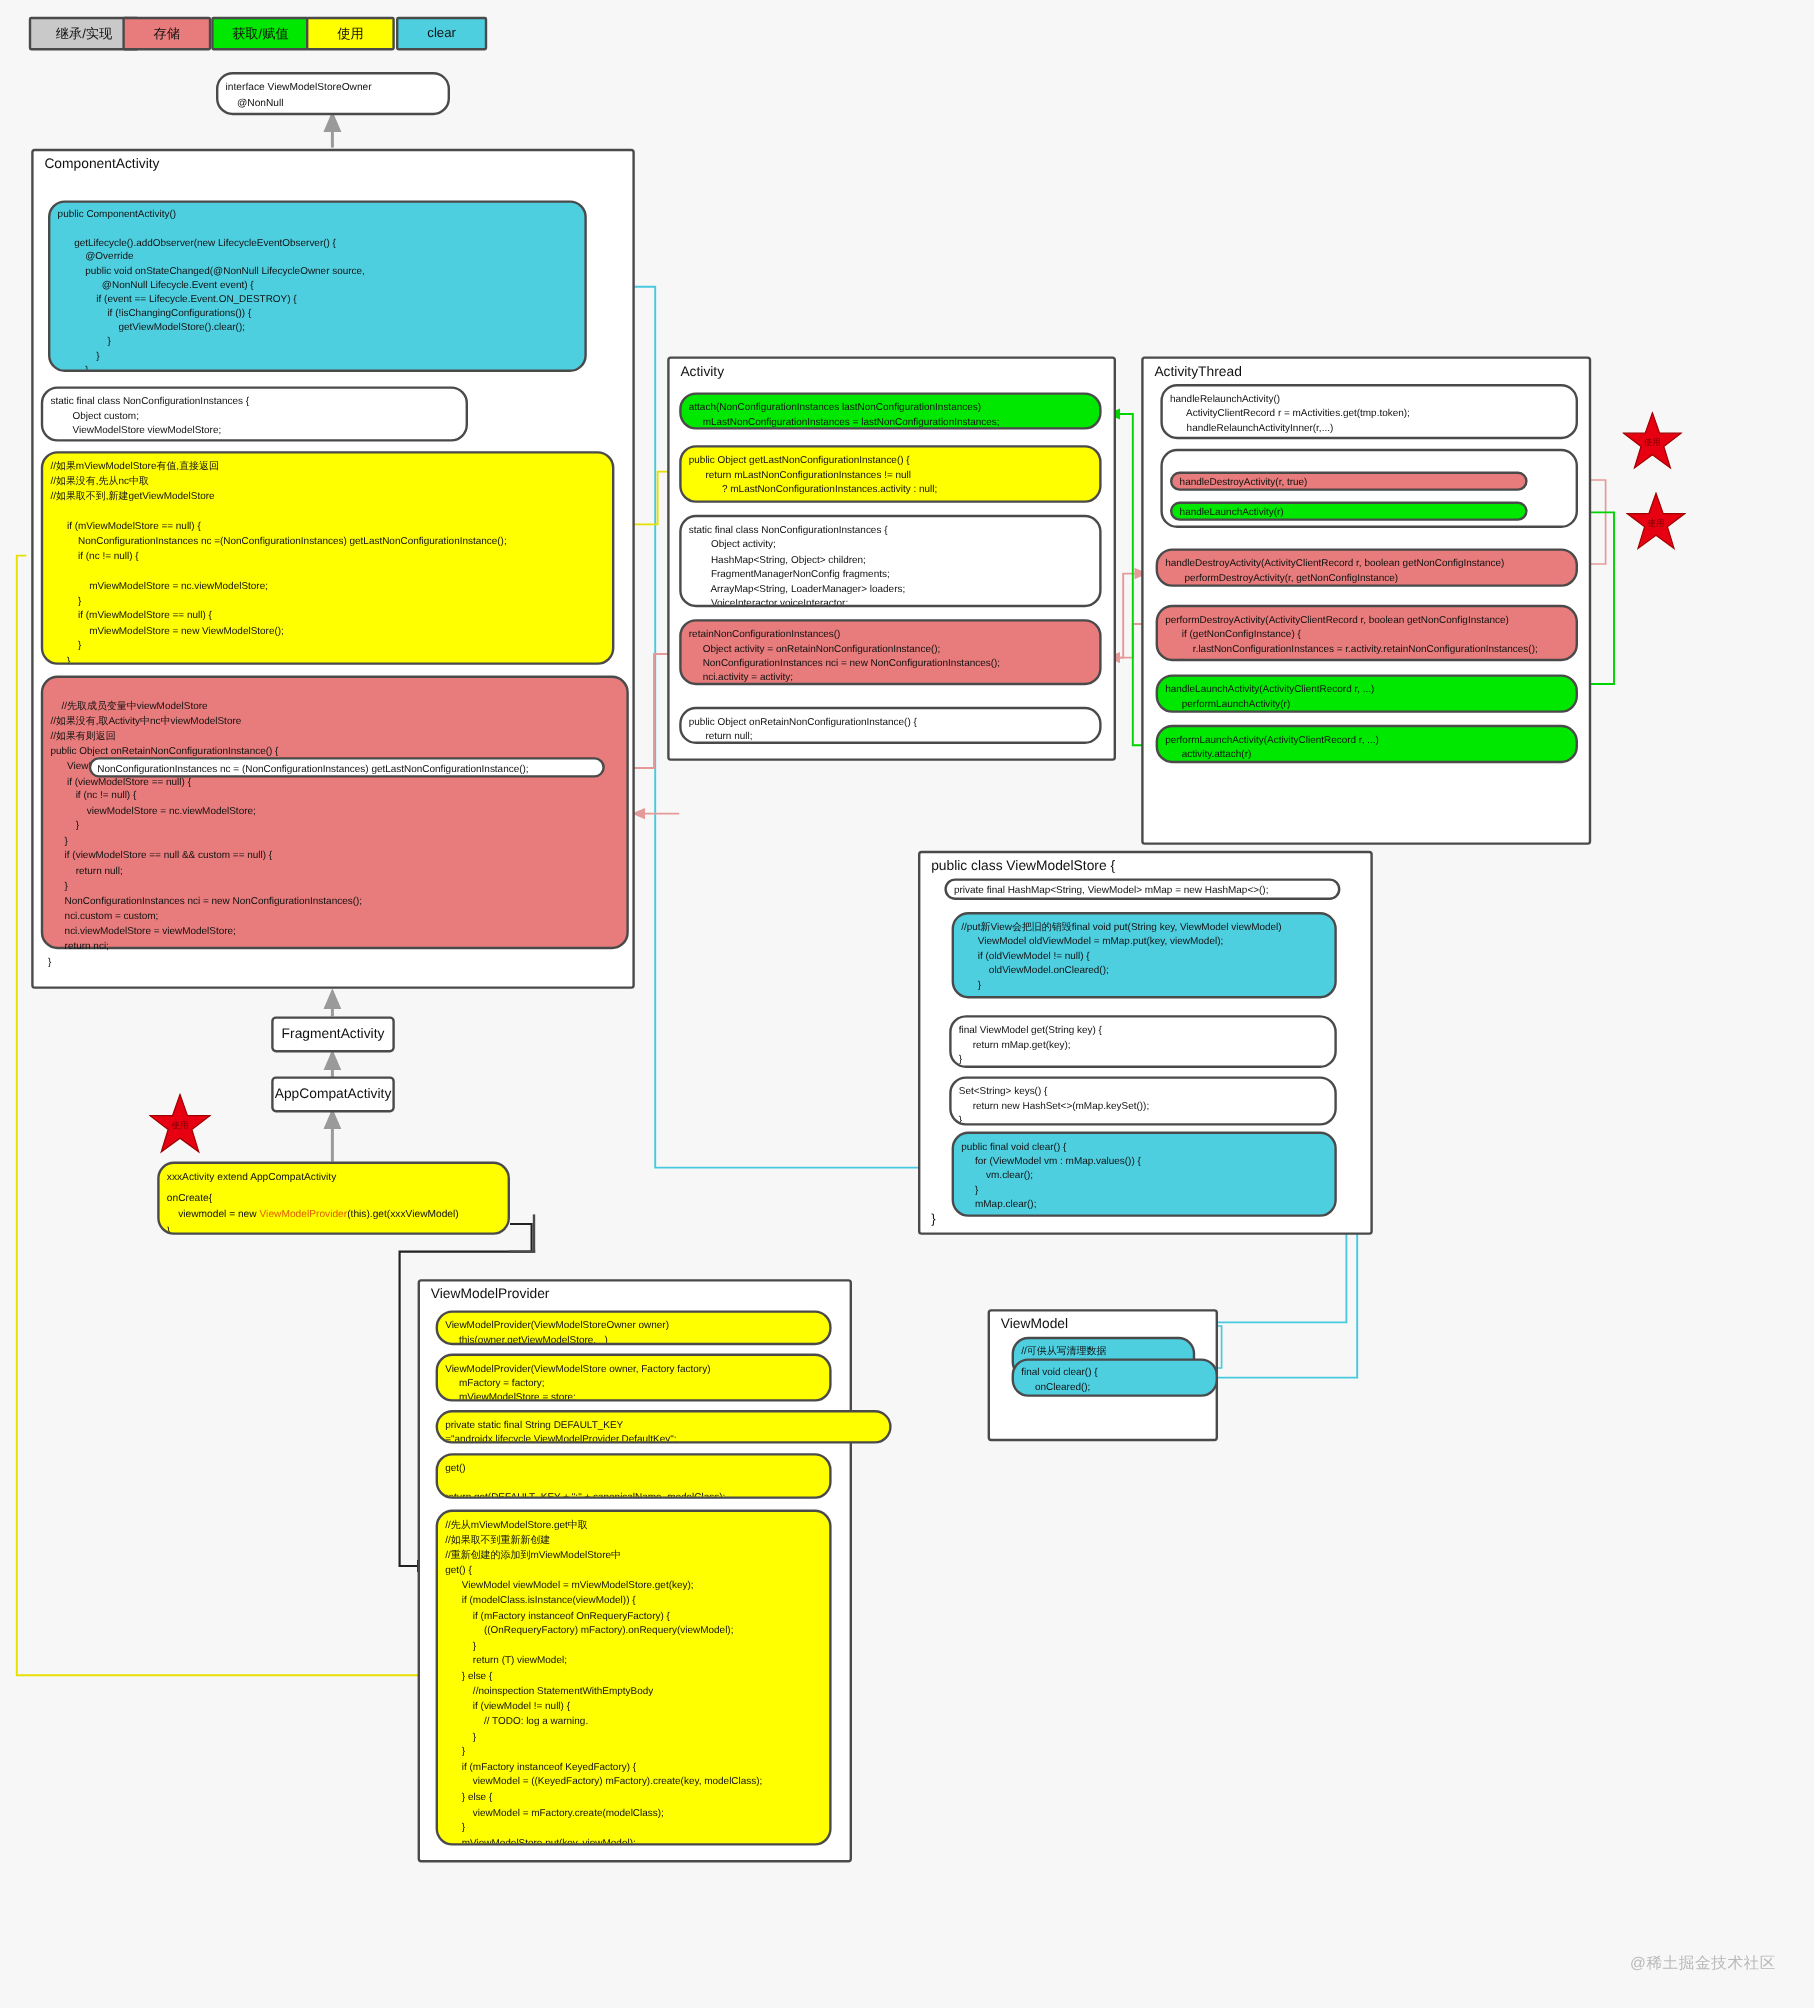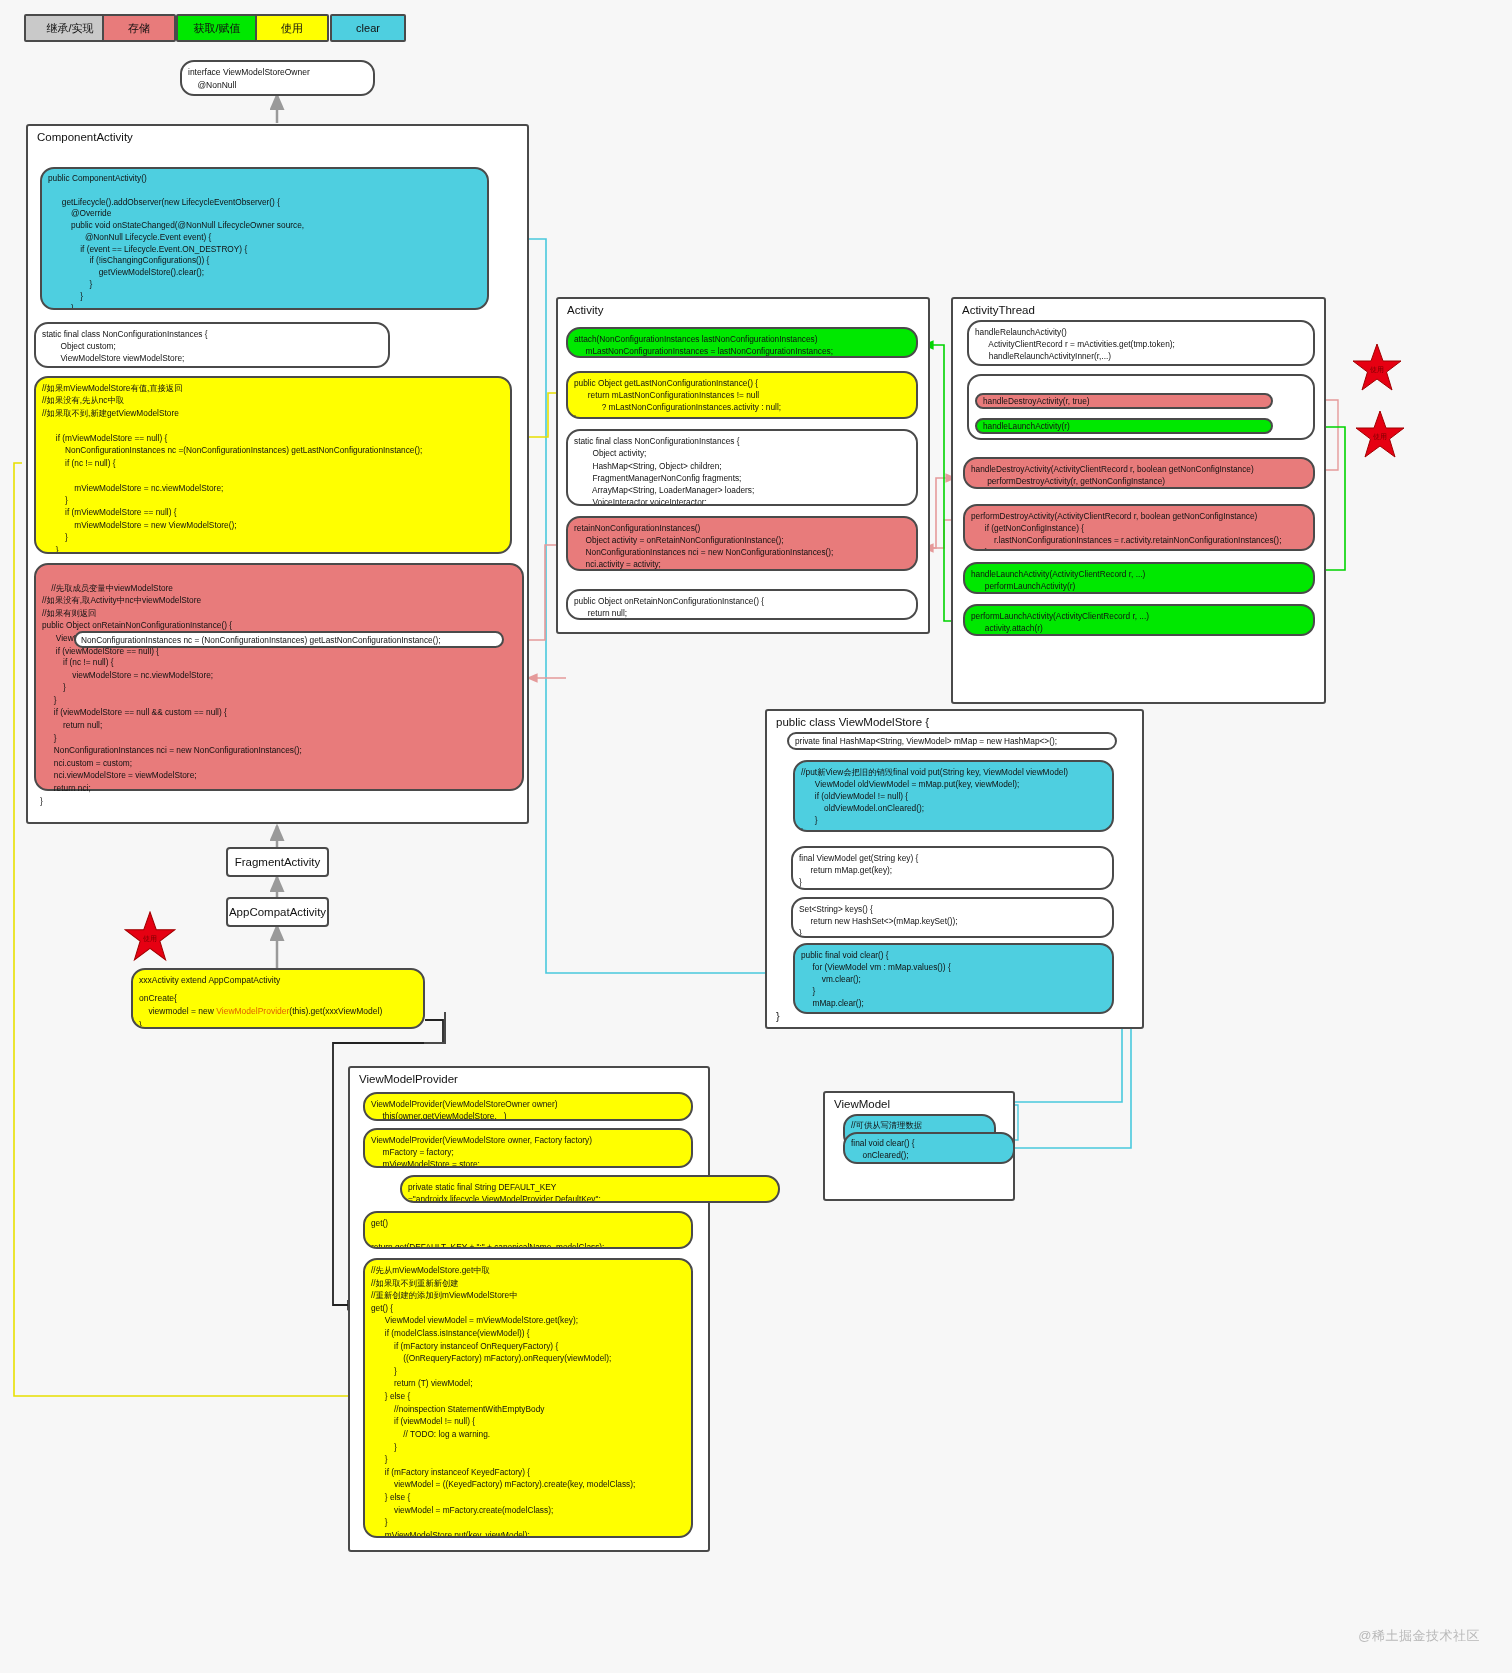--- a/index.html
+++ b/index.html
@@ -383,21 +383,21 @@
     <div class="class-title">ViewModelProvider</div>
   </div>
 
   <div class="code c-yellow" style="left:363px; top:1092px; width:330px; height:29px; font-size:8.3px; line-height:1.45;">ViewModelProvider(ViewModelStoreOwner owner)
      this(owner.getViewModelStore, _)</div>
 
   <div class="code c-yellow" style="left:363px; top:1128px; width:330px; height:40px; font-size:8.3px; line-height:1.45;">ViewModelProvider(ViewModelStore owner, Factory factory)
      mFactory = factory;
      mViewModelStore = store;</div>
 
-  <div class="code c-yellow" style="left:363px; top:1175px; width:380px; height:28px; font-size:8.3px; line-height:1.45;margin-left:37px;">private static final String DEFAULT_KEY
+  <div class="code c-yellow" style="left:363px; top:1175px; width:380px; height:28px; font-size:8.3px; line-height:1.45;">private static final String DEFAULT_KEY
 ="androidx.lifecycle.ViewModelProvider.DefaultKey";</div>
 
   <div class="code c-yellow" style="left:363px; top:1211px; width:330px; height:38px; font-size:8.3px; line-height:1.45;">get()
 
 return get(DEFAULT_KEY + ":" + canonicalName, modelClass);</div>
 
   <div class="code c-yellow" style="left:363px; top:1258px; width:330px; height:280px; font-size:8.3px; line-height:1.52;">//先从mViewModelStore.get中取
 //如果取不到重新新创建
 //重新创建的添加到mViewModelStore中
 get() {

